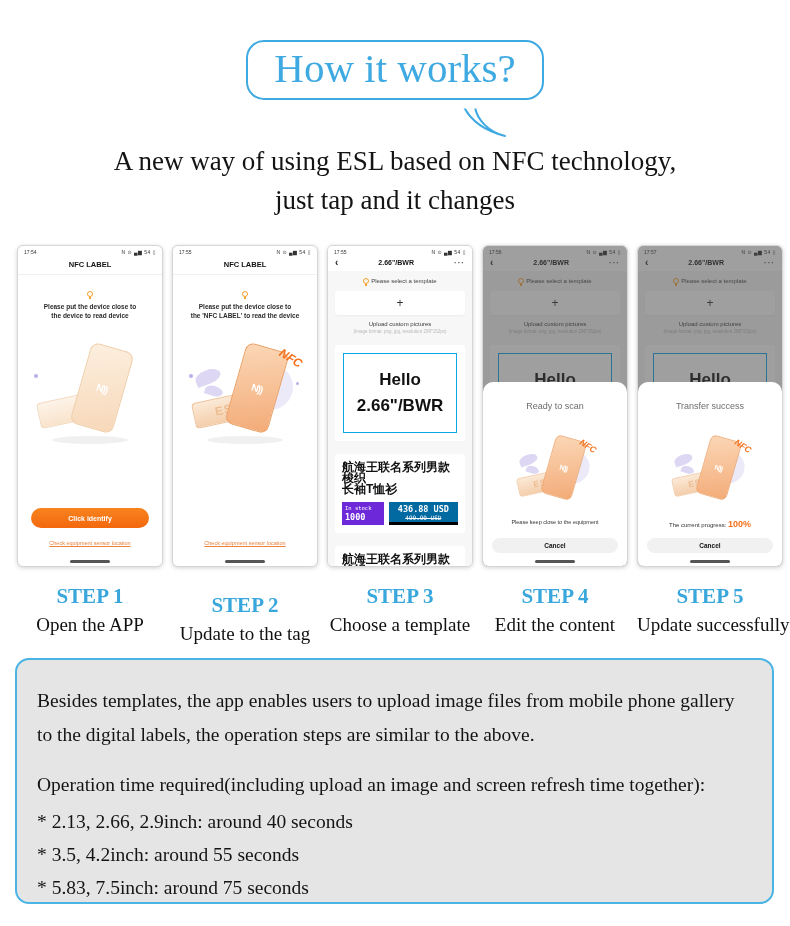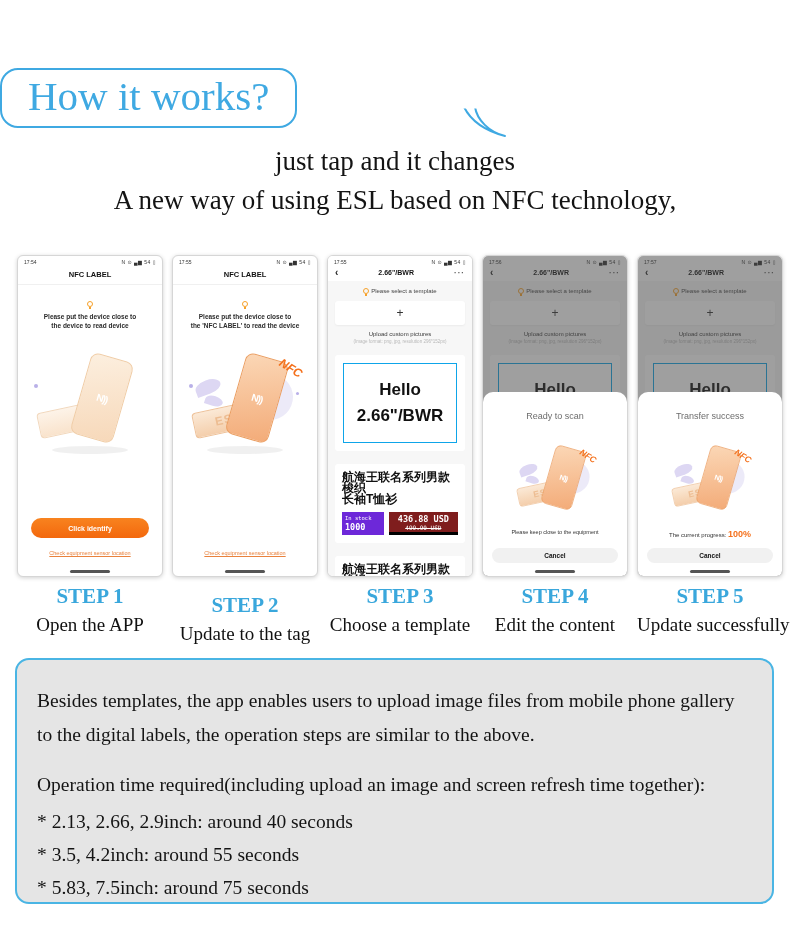--- a/index.html
+++ b/index.html
@@ -1,30 +1,30 @@
 <!DOCTYPE html>
 <html><head>
 <meta charset="utf-8">
 <style>
   * { margin:0; padding:0; box-sizing:border-box; }
   body { background:#fff; }
   .canvas { position:relative; width:790px; height:926px; background:#fff; overflow:hidden;
             font-family:"Liberation Sans", sans-serif; }
 
   
-  .bubble-wrap { position:absolute; top:68px; left:0; width:100%; }
+  .bubble-wrap { position:absolute; top:40px; left:0; width:100%; text-align:center; }
   .bubble { display:inline-block; border:2px solid #3fa9e2; border-radius:18px;
             padding:2px 26px 6px; font-family:"Liberation Serif", serif;
             font-size:41px; color:#3fa9e2; background:#fff; }
   .bubble-tail { position:absolute; left:458px; top:106px; }
   .subtitle { position:absolute; top:142px; left:0; width:100%; text-align:center;
               font-family:"Liberation Serif", serif; font-size:27px; color:#141414; line-height:39px; }
 
   
-  .phones { position:absolute; top:255px; left:17px; display:flex; gap:9px; }
+  .phones { position:absolute; top:245px; left:17px; display:flex; gap:9px; }
   .phone { position:relative; width:146px; height:322px; background:#fff;
            border:1px solid #d6d6d6; border-radius:6px; overflow:hidden;
            box-shadow:0 1px 4px rgba(0,0,0,.18); }
   .statusbar { display:flex; justify-content:space-between; align-items:center;
                padding:3px 6px 1px; font-size:5px; color:#333; }
   .statusbar .icons { letter-spacing:.5px; }
   .app-title { text-align:center; font-size:7.5px; font-weight:bold; color:#111;
                padding:4px 0 5px; border-bottom:1px solid #f0f0f0; }
   .bulb-icon { display:inline-block; width:6px; height:6px; border:1px solid #f6a12a;
                border-radius:50%; position:relative; vertical-align:middle; }
@@ -80,21 +80,21 @@
   .hello-inner { border:1px solid #0ea5e9; padding:16px 2px; text-align:center; }
   .hello-inner .h1 { font-size:17px; font-weight:800; color:#111; }
   .hello-inner .h2 { font-size:17px; font-weight:800; color:#111; margin-top:6px; }
   .prod-card { margin:13px 7px 0; background:#fff; border-radius:3px; padding:8px 7px; }
   .prod-title { font-size:12px; font-weight:bold; color:#111; line-height:11px; }
   .price-row { display:flex; margin-top:7px; }
   .stock-box { flex:0 0 36%; background:#6d28d9; color:#fff; font-family:"DejaVu Sans Mono", monospace;
                padding:3px 3px; }
   .stock-box .sl { font-size:5.5px; }
   .stock-box .sv { font-size:8.5px; font-weight:bold; margin-top:1px; }
-  .price-box { flex:1; margin-left:5px; background:#7f1d1d; color:#fff; text-align:center;
+  .price-box { flex:1; margin-left:5px; background:#0369a1; color:#fff; text-align:center;
                font-family:"DejaVu Sans Mono", monospace; padding:2px 0 0; border-bottom:3px solid #000; }
   .price-box .pn { font-size:8.5px; font-weight:bold; }
   .price-box .po { font-size:6px; text-decoration:line-through; }
 
   .dim::after { content:""; position:absolute; inset:0; background:rgba(70,70,70,.52); z-index:5; }
 
   
   .modal { position:absolute; left:0; right:0; bottom:0; height:184px; background:#fff;
            border-radius:10px 10px 5px 5px; z-index:6; }
   .modal-title { text-align:center; font-size:9px; color:#6d6d6d; padding-top:19px; }
@@ -128,22 +128,22 @@
 <div class="canvas">
 
   <div class="bubble-wrap">
     <div class="bubble">How it works?</div>
   </div>
   <svg class="bubble-tail" width="52" height="34" viewBox="0 0 52 34">
     <path d="M6 1 C 13 15, 28 25, 47 30 C 31 26, 19 14, 17 1 Z" fill="#ffffff" stroke="#3fa9e2" stroke-width="2" stroke-linejoin="round"></path>
     <rect x="5" y="0" width="14" height="2.5" fill="#ffffff"></rect>
   </svg>
   <div class="subtitle">
+    <div>A new way of using ESL based on NFC technology,</div>
     <div>just tap and it changes</div>
-    <div>A new way of using ESL based on NFC technology,</div>
   </div>
 
   <div class="phones">
 
     <div class="phone">
       <div class="statusbar">
         <span>17:54</span>
         <span class="icons">N ⊙ ▄▆ 54 ▯</span>
       </div>
       <div class="app-title">NFC LABEL</div>

